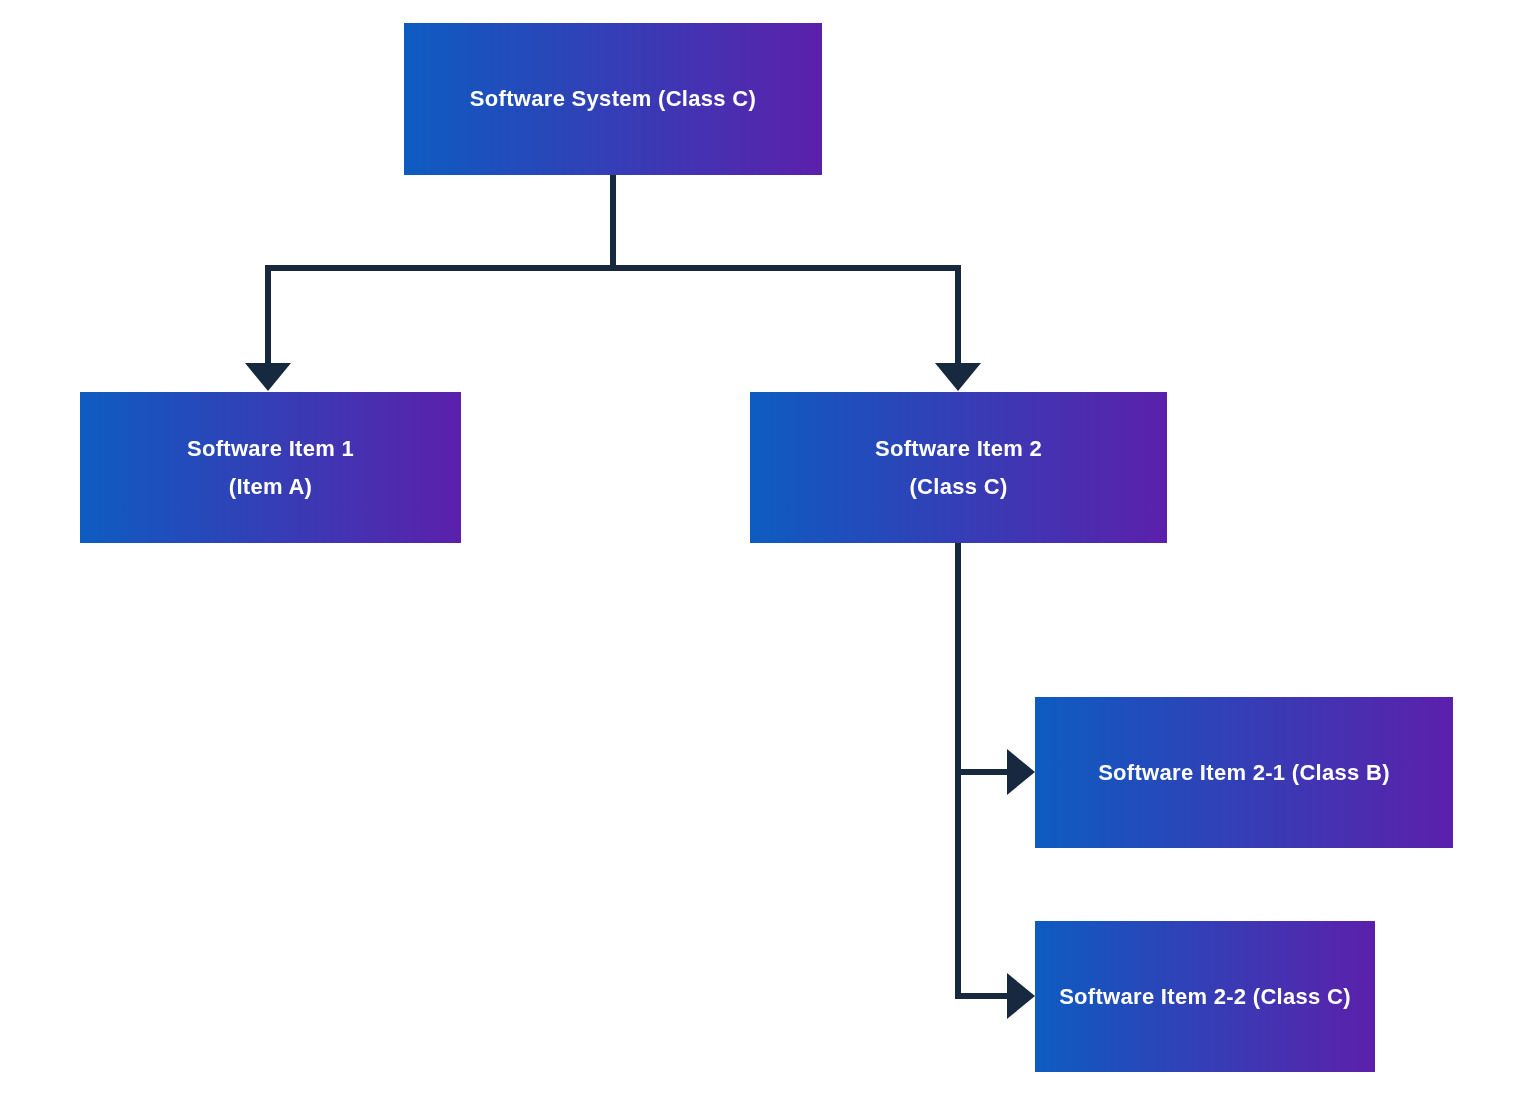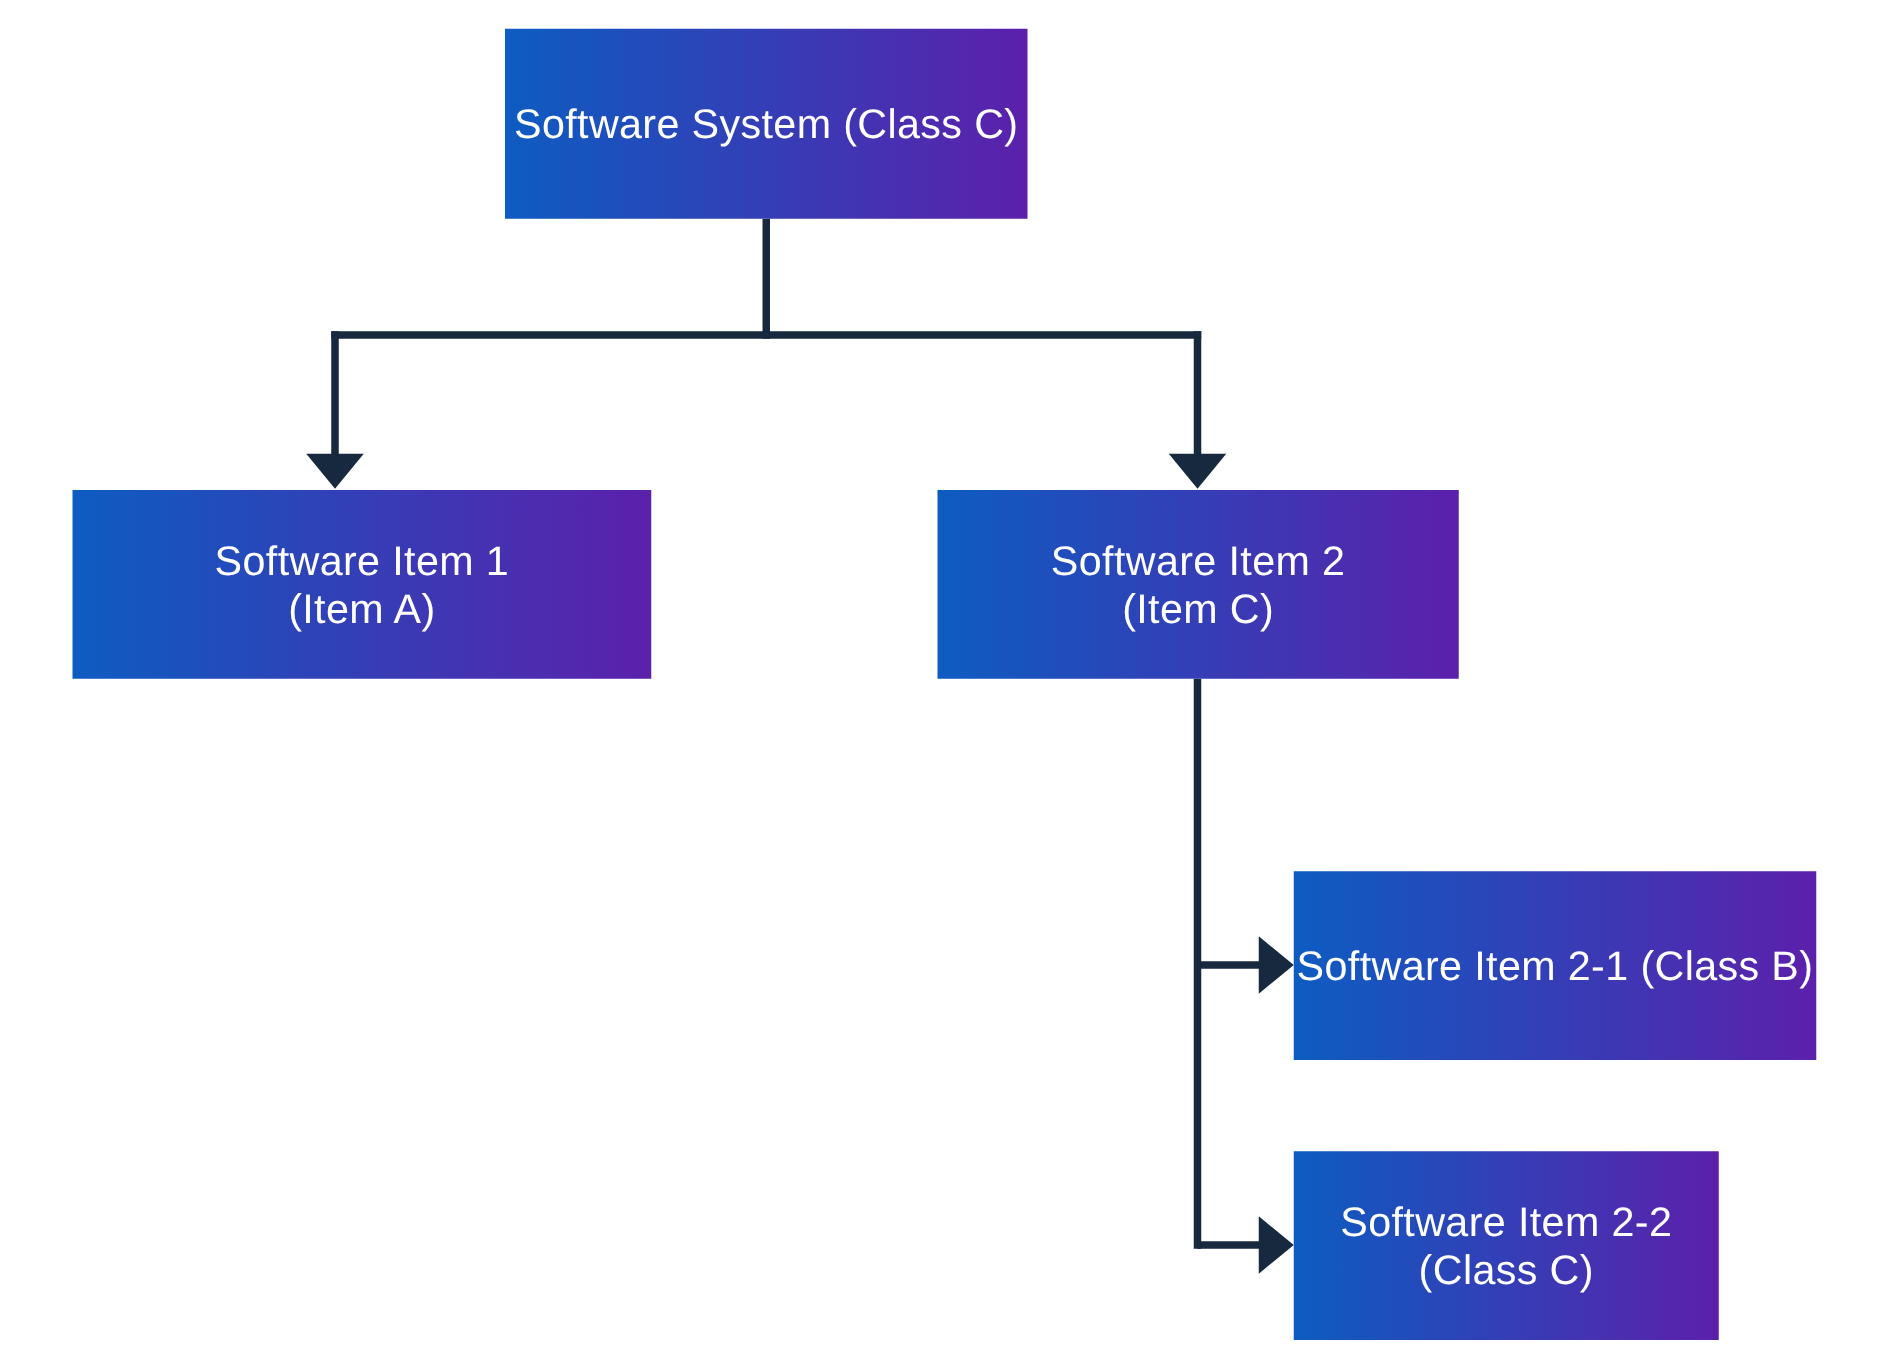--- a/index.html
+++ b/index.html
@@ -20,22 +20,22 @@
     overflow:hidden;
   }
   .node{
     position:absolute;
     display:flex;
     flex-direction:column;
     align-items:center;
     justify-content:center;
     background:linear-gradient(90deg,var(--node-gradient-start) 0%,var(--node-gradient-end) 100%);
     color:var(--node-text);
-    font-weight:400;
-    font-size:33px;
+    font-weight:700;
+    font-size:22px;
     line-height:38px;
     text-align:center;
     letter-spacing:0.3px;
   }
   .vline,.hline{
     position:absolute;
     background:var(--connector);
   }
   .arrow-down{
     position:absolute;
@@ -67,28 +67,28 @@
   <div class="vline" style="left:955px;top:543px;width:6px;height:456px;"></div>
   <div class="hline" style="left:958px;top:769px;width:50px;height:6px;"></div>
   <div class="arrow-right" style="left:1007px;top:749px;"></div>
   <div class="hline" style="left:958px;top:993px;width:50px;height:6px;"></div>
   <div class="arrow-right" style="left:1007px;top:973px;"></div>
 
   <div class="node" style="left:404px;top:23px;width:418px;height:152px;">
     <span>Software System (Class C)</span>
   </div>
 
-  <div class="node" style="left:58px;top:392px;width:463px;height:151px;">
+  <div class="node" style="left:80px;top:392px;width:381px;height:151px;">
     <span>Software Item 1</span>
     <span>(Item A)</span>
   </div>
 
   <div class="node" style="left:750px;top:392px;width:417px;height:151px;">
     <span>Software Item 2</span>
-    <span>(Item C)</span>
+    <span>(Class C)</span>
   </div>
 
   <div class="node" style="left:1035px;top:697px;width:418px;height:151px;">
     <span>Software Item 2-1 (Class B)</span>
   </div>
 
   <div class="node" style="left:1035px;top:921px;width:340px;height:151px;">
     <span>Software Item 2-2 (Class C)</span>
   </div>
 

